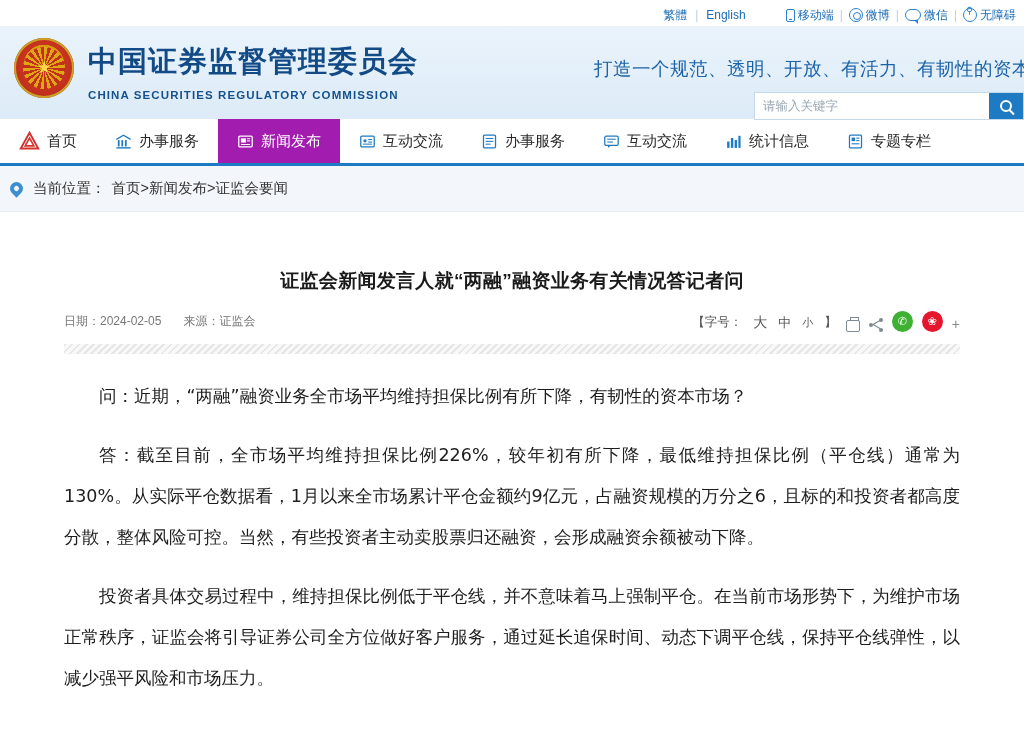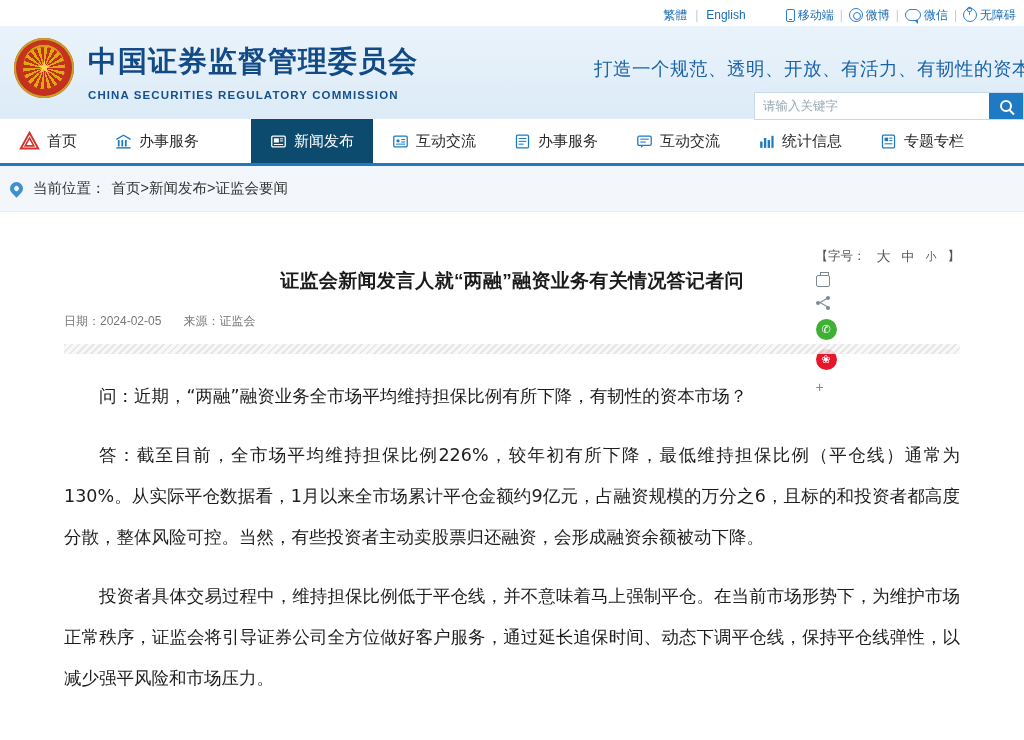--- a/index.html
+++ b/index.html
@@ -129,21 +129,21 @@
     align-items: stretch;
   }
   .nav-item {
     display: flex; align-items: center; gap: 7px;
     padding: 0 19px;
     font-size: 15px;
     color: #2a2a2a;
     cursor: pointer;
     white-space: nowrap;
   }
-  .nav-item.active { background: #0c4a6e; color: #fff; margin-left: 33px; }
+  .nav-item.active { background: #a21caf; color: #fff; }
   .nav-ic { width: 17px; height: 17px; position: relative; flex: 0 0 auto; }
   .nav-ic svg { display: block; }
   .nav-item:first-child .nav-ic { width: 21px; height: 21px; }
 
   
   .crumbbar {
     height: 46px;
     background: #f3f7fb;
     display: flex; align-items: center;
     padding-left: 10px;
@@ -171,21 +171,21 @@
     padding-top: 56px;
     letter-spacing: .3px;
   }
   .meta-row {
     margin-top: 16px;
     display: flex; align-items: center;
     font-size: 12px; color: #777;
     height: 22px;
   }
   .meta-left { display: flex; gap: 22px; }
-  .meta-right { margin-left: auto; display: flex; align-items: flex-start; gap: 9px; font-size: 12.5px; color: #555; flex-direction: column; }
+  .meta-right { margin-left: auto; display: flex; align-items: flex-end; gap: 9px; font-size: 12.5px; color: #555; }
   .fs-group { display: flex; align-items: center; gap: 11px; }
   .fs-group .fs { cursor: pointer; color: #555; }
   .fs-big { font-size: 14px; }
   .fs-mid { font-size: 13px; }
   .fs-sml { font-size: 11px; }
   .ic-print { width: 14px; height: 12px; border: 1.4px solid #7e8a93; border-radius: 2px; position: relative; }
   .ic-print:after { content: ""; position: absolute; left: 3px; top: -4px; width: 7px; height: 3px; border: 1.4px solid #7e8a93; border-bottom: 0; }
   .ic-share { width: 14px; height: 14px; position: relative; }
   .ic-share i { position: absolute; width: 4px; height: 4px; border-radius: 50%; background: #7e8a93; }
   .ic-share i:nth-child(1) { right: 0; top: 0; }

